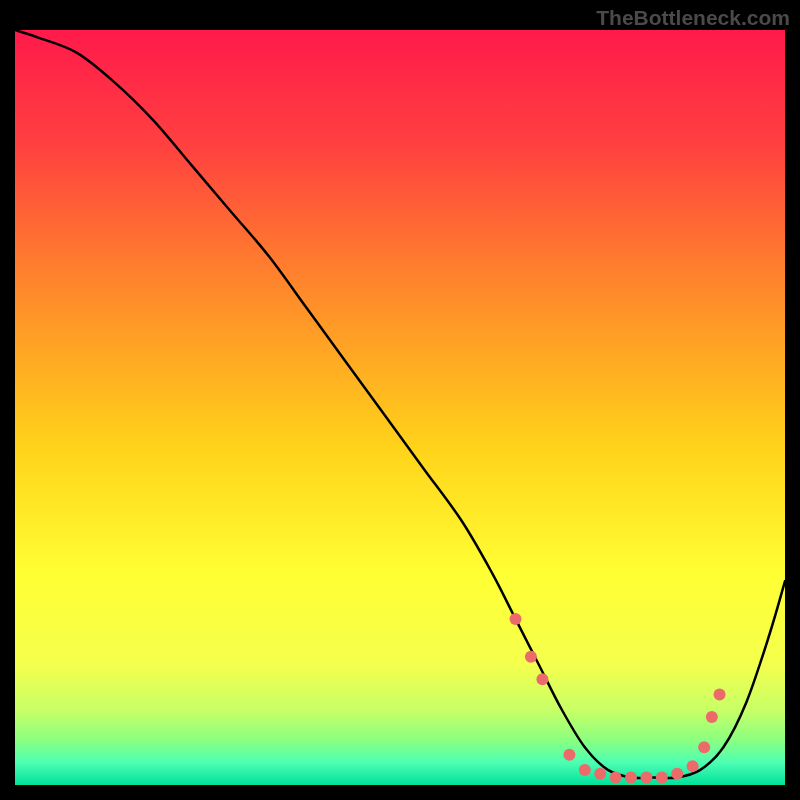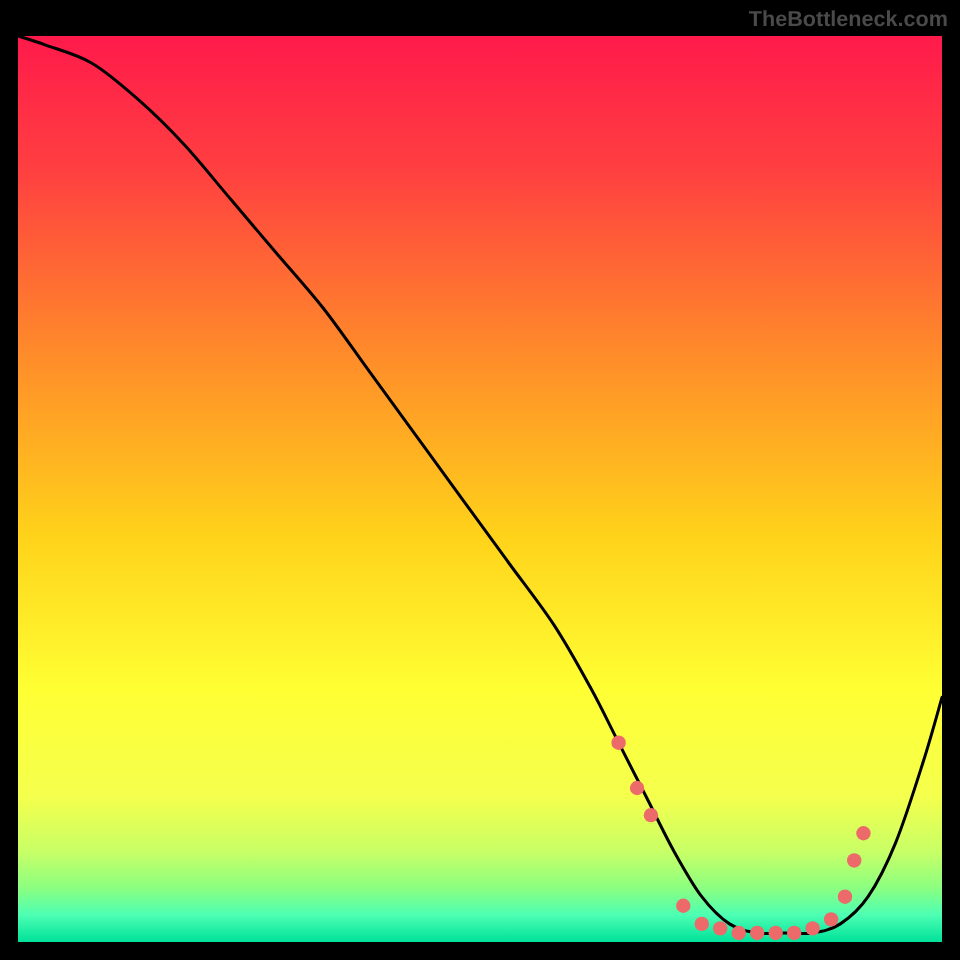--- a/index.html
+++ b/index.html
@@ -8,21 +8,21 @@
     position: relative;
     width: 800px;
     height: 800px;
     background: #000;
   }
   .watermark {
     position: absolute;
     top: 6px;
     right: 10px;
     font-family: Arial, Helvetica, sans-serif;
-    font-size: 18px;
+    font-size: 21px;
     font-weight: bold;
     color: #4a4a4a;
     z-index: 10;
   }
   .plot {
     position: absolute;
     left: 15px;
     top: 30px;
     width: 770px;
     height: 755px;

